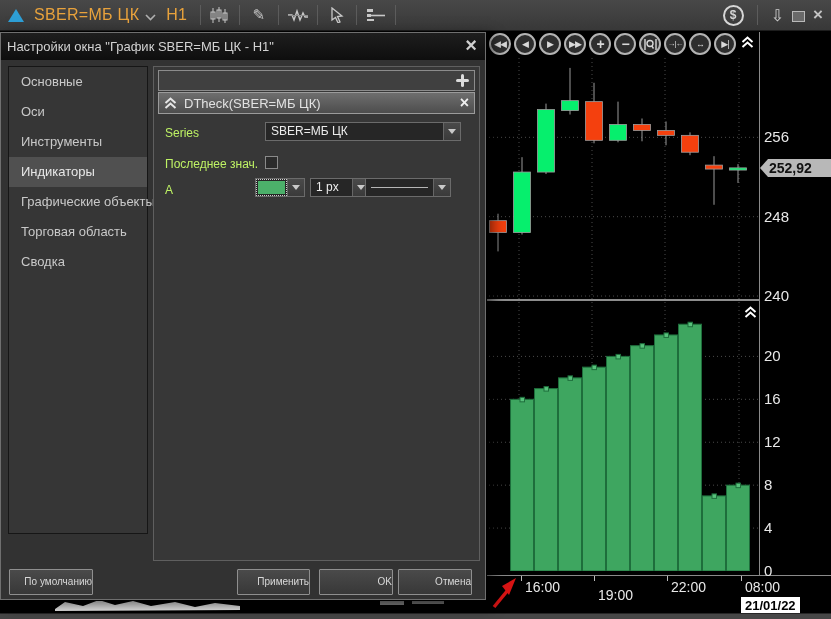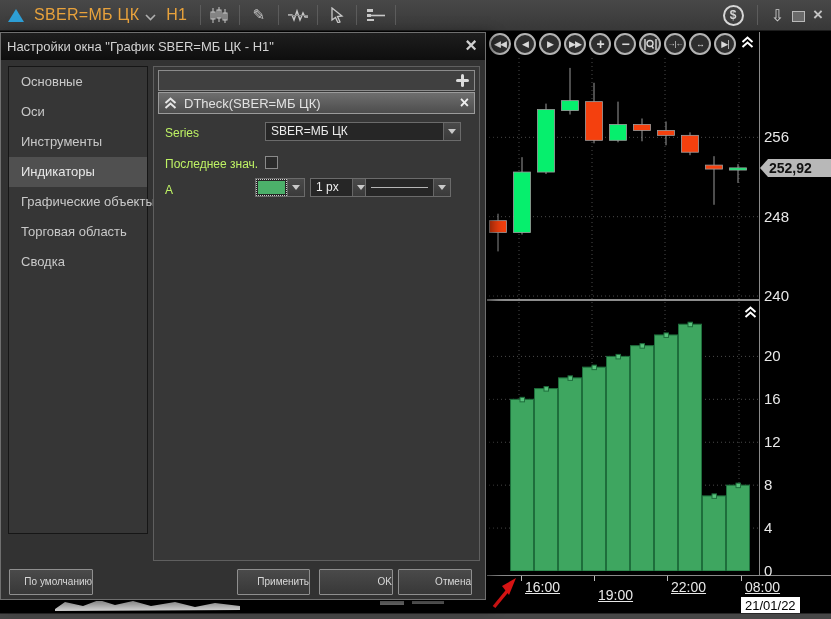--- a/index.html
+++ b/index.html
@@ -29,28 +29,28 @@
   .abs{position:absolute;}
   #chart-bg{left:0;top:30px;width:831px;height:583px;background:#000;z-index:1;}
   #nav-row{left:489px;top:33px;height:24px;display:flex;gap:3px;z-index:2;}
   .nav-btn{width:22px;height:22px;border-radius:50%;background:#2e2e2e;border:2px solid #b4b4b4;
     box-sizing:border-box;color:#d9d9d9;font-size:9px;display:flex;align-items:center;justify-content:center;
     letter-spacing:-1px;line-height:1;}
   .axis-line-v{left:759px;top:32px;width:1px;height:543px;background:#8a8a8a;z-index:2;}
   .axis-line-h{left:485px;top:575px;width:346px;height:1px;background:#8a8a8a;z-index:2;}
   .pane-divider{left:485px;top:299px;width:275px;height:2px;background:#8d8d8d;z-index:3;}
   .axis-label{position:absolute;color:#e8e8e8;font-size:15px;z-index:2;font-family:"Liberation Sans",sans-serif;}
-  .time-label{position:absolute;color:#e8e8e8;font-size:14px;z-index:2;text-decoration:underline;}
+  .time-label{position:absolute;color:#e8e8e8;font-size:14px;z-index:2;}
   .tickmark{position:absolute;width:1px;height:5px;background:#bbb;top:576px;z-index:2;}
   #price-tag{left:760px;width:71px;height:18px;display:flex;align-items:center;z-index:3;}
   #price-tag .tag-arrow{width:0;height:0;border-top:9px solid transparent;border-bottom:9px solid transparent;
     border-right:8px solid #b8b8b8;}
   #price-tag .tag-body{background:#b8b8b8;color:#111;font-size:14px;height:18px;line-height:18px;
     flex:1;padding-left:1px;font-weight:bold;}
-  #date-tag{left:741px;top:597px;background:#fff;color:#000;font-size:13px;padding:1px 4px;z-index:3;}
+  #date-tag{left:741px;top:597px;background:#fff;color:#000;font-size:13px;padding:1px 4px;z-index:3;font-weight:bold;}
   .collapse-ch{z-index:3;}
   #bottom-strip{left:0;top:613px;width:831px;height:6px;background:#474747;border-top:1px solid #262626;z-index:4;}
   
   #dialog{left:0;top:32px;width:486px;height:568px;background:#323232;border:1px solid #6f6f6f;
     box-shadow:0 0 0 1px #000,5px 5px 14px rgba(0,0,0,.65);z-index:10;box-sizing:border-box;}
   #dlg-title{height:27px;background:linear-gradient(#1e1e1e,#0e0e0e);color:#d2d2d2;font-size:13px;
     line-height:27px;padding-left:6px;position:relative;}
   #dlg-close{position:absolute;right:8px;top:0;color:#cfcfcf;font-size:20px;font-weight:bold;line-height:25px;}
   #dlg-sidebar{position:absolute;left:7px;top:33px;width:140px;height:468px;background:#363636;
     border:1px solid #161616;box-sizing:border-box;}

